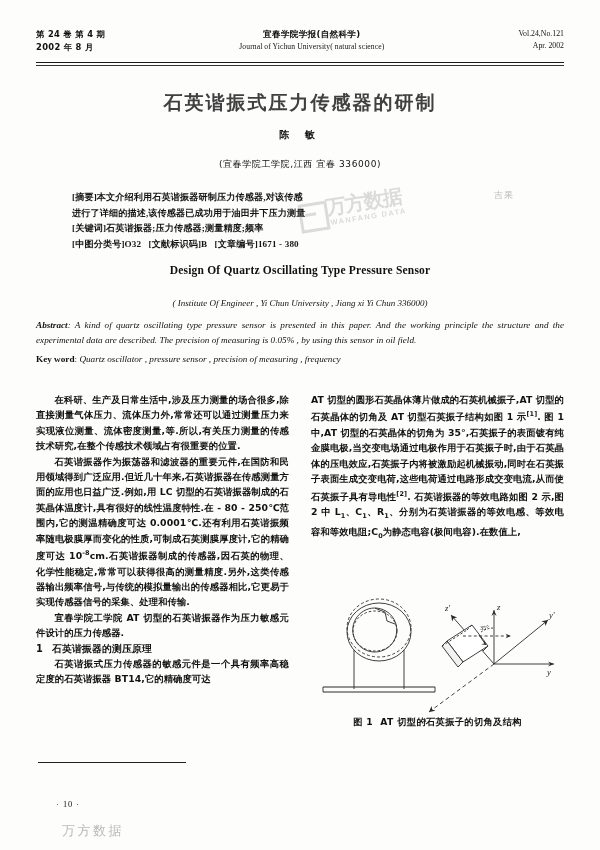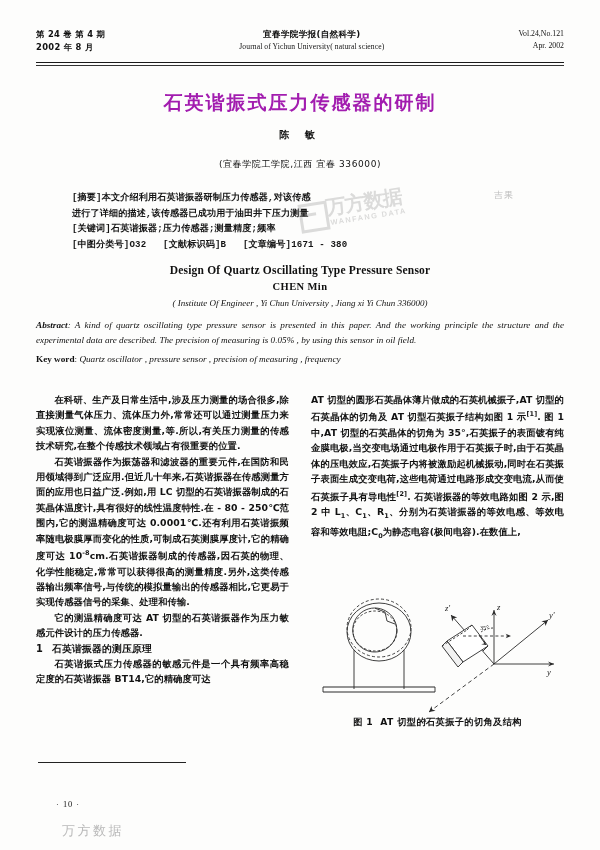--- a/index.html
+++ b/index.html
@@ -87,21 +87,21 @@
   
   .title-cn {
     position: absolute;
     left: 0; top: 90px;
     width: 600px;
     text-align: center;
     font-family: "DejaVu Sans", "Liberation Sans", sans-serif;
     font-weight: bold;
     font-size: 19px;
     letter-spacing: 2px;
-    color: #a21caf;
+    color: #404040;
   }
   .author-cn {
     position: absolute;
     left: 0; top: 128px;
     width: 600px;
     text-align: center;
     font-family: "DejaVu Sans", "Liberation Sans", sans-serif;
     font-weight: bold;
     font-size: 10px;
     letter-spacing: 6px;
@@ -115,21 +115,21 @@
     font-size: 9px;
     letter-spacing: .6px;
   }
 
   
   .abs-cn {
     position: absolute;
     left: 72px;
     top: 190px;
     width: 420px;
-    font-family: Liberation Mono, monospace;
+    font-family: Liberation Serif, serif;
     font-size: 9.1px;
     line-height: 15.5px;
     font-weight: bold;
     letter-spacing: .15px;
     color: #141414;
   }
   .abs-cn p { margin: 0; }
   .lbl { font-weight: bold; }
 
   
@@ -360,34 +360,33 @@
   <div class="affil-cn">(宜春学院工学院,江西   宜春   336000)</div>
 
   <div class="abs-cn">
     <p><span class="lbl">[摘要]</span><span>本文介绍利用石英谐振器研制压力传感器,对该传感</span></p>
     <p><span>进行了详细的描述,该传感器已成功用于油田井下压力测量</span></p>
     <p><span class="lbl">[关键词]</span><span>石英谐振器;压力传感器;测量精度;频率</span></p>
     <p><span class="lbl">[中图分类号]</span><span>O32</span>&nbsp;&nbsp;&nbsp;<span class="lbl">[文献标识码]</span><span>B</span>&nbsp;&nbsp;&nbsp;<span class="lbl">[文章编号]</span><span>1671 - 380</span></p>
   </div>
 
   <div class="title-en">Design Of Quartz Oscillating Type Pressure Sensor</div>
-  <div class="author-en">CHEN Min</div>
   <div class="affil-en">( Institute Of Engineer , Yi Chun University , Jiang xi Yi Chun 336000)</div>
 
   <div class="abs-en">
     <p><b>Abstract</b><span>: A kind of quartz oscillating type pressure sensor is presented in this paper. And the working principle the structure and the experimental data are described. The precision of measuring is 0.05% , by using this sensor in oil field.</span></p>
   </div>
   <div class="kw-en">
     <b>Key word</b><span>: </span><i>Quartz oscillator , pressure sensor , precision of measuring , frequency</i>
   </div>
 
   <div class="col col-left">
     <p class="ind">在科研、生产及日常生活中,涉及压力测量的场合很多,除直接测量气体压力、流体压力外,常常还可以通过测量压力来实现液位测量、流体密度测量,等.所以,有关压力测量的传感技术研究,在整个传感技术领域占有很重要的位置.</p>
     <p class="ind"><span>石英谐振器作为振荡器和滤波器的重要元件,在国防和民用领域得到广泛应用.但近几十年来,石英谐振器在传感测量方面的应用也日益广泛.例如,用 LC 切型的石英谐振器制成的石英晶体温度计,具有很好的线性温度特性.在 - 80 - 250℃范围内,它的测温精确度可达 0.0001℃.还有利用石英谐振频率随电极膜厚而变化的性质,可制成石英测膜厚度计,它的精确度可达 10</span><sup>-8</sup><span>cm.石英谐振器制成的传感器,因石英的物理、化学性能稳定,常常可以获得很高的测量精度.另外,这类传感器输出频率信号,与传统的模拟量输出的传感器相比,它更易于实现传感器信号的采集、处理和传输.</span></p>
-    <p class="ind">它的测温精确度可达 AT 切型的石英谐振器作为压力敏感元件设计的压力传感器.</p>
+    <p class="ind">宜春学院工学院 AT 切型的石英谐振器作为压力敏感元件设计的压力传感器.</p>
     <p class="sec-head"><span class="num">1</span><span>石英谐振器的测压原理</span></p>
     <p class="ind">石英谐振式压力传感器的敏感元件是一个具有频率高稳定度的石英谐振器 BT14,它的精确度可达</p>
   </div>
 
   <div class="col col-right">
     <p><span>AT 切型的圆形石英晶体薄片做成的石英机械振子,AT 切型的石英晶体的切角及 AT 切型石英振子结构如图 1 示</span><sup>[1]</sup><span>. 图 1 中,AT 切型的石英晶体的切角为 35°,石英振子的表面镀有纯金膜电极,当交变电场通过电极作用于石英振子时,由于石英晶体的压电效应,石英振子内将被激励起机械振动,同时在石英振子表面生成交变电荷,这些电荷通过电路形成交变电流,从而使石英振子具有导电性</span><sup>[2]</sup><span>. 石英谐振器的等效电路如图 2 示,图 2 中 L</span><sub>1</sub><span>、C</span><sub>1</sub><span>、R</span><sub>1</sub><span>、分别为石英谐振器的等效电感、等效电容和等效电阻;C</span><sub>0</sub><span>为静态电容(极间电容).在数值上,</span></p>
   </div>
 
   <div class="figure">
     <svg width="253" height="148" viewBox="0 0 253 148">

